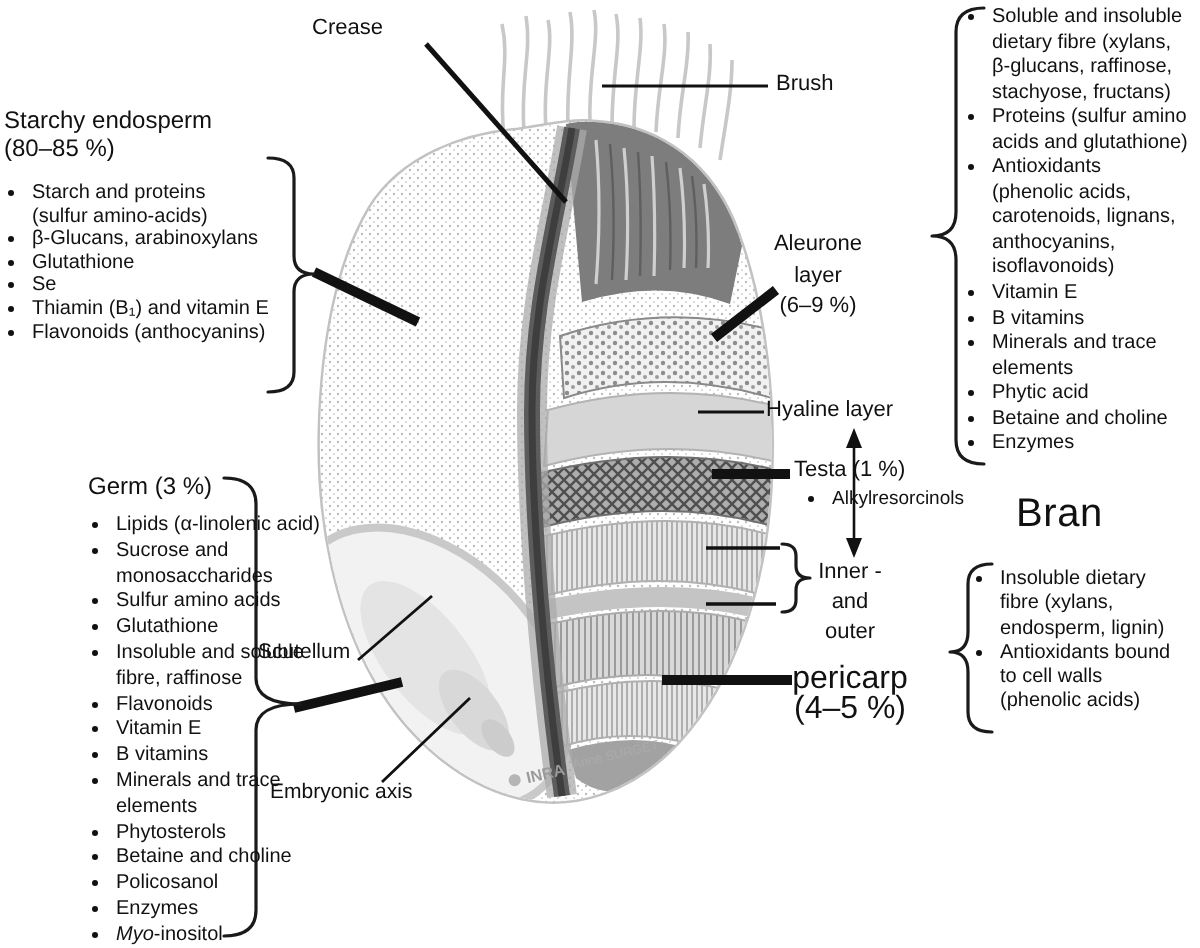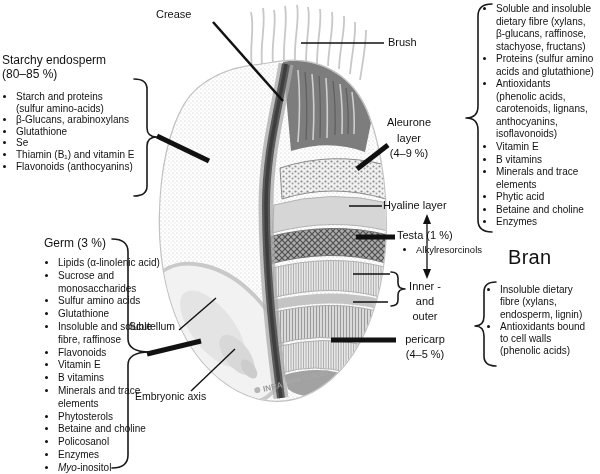--- a/index.html
+++ b/index.html
@@ -22,21 +22,21 @@
   ul.blist li span { white-space: pre-line; }
   .starchy { left: 2px; top: 53px; width: 150px; }
   .starchy ul { font-size: 10px; line-height: 11.6px; margin-top: 10px; }
   .germ { left: 0; top: 236px; width: 128px; margin-left: 44px; }
   .germ ul { font-size: 10px; line-height: 12.8px; margin-top: 7px; }
   .brantop { left: 482px; top: 3px; width: 118px; font-size: 10px; line-height: 12.55px; }
   .branbot { left: 486px; top: 284px; width: 112px; font-size: 10px; line-height: 12.3px; }
   .alkyl { left: 402px; top: 244px; width: 110px; font-size: 9.5px; line-height: 11px; }
   .aleurone-lbl { left: 370px; top: 115px; width: 78px; font-size: 11px; line-height: 15.5px; }
   .inner-lbl { left: 396px; top: 279px; width: 58px; font-size: 11px; line-height: 15px; }
-  .pericarp-lbl { left: 394px; top: 332px; width: 62px; font-size: 11px; line-height: 15px; text-align: center; }
+  .pericarp-lbl { left: 394px; top: 332px; width: 62px; font-size: 16px; line-height: 15px; text-align: center; }
   .bran-lbl { left: 508px; top: 246px; font-size: 20px; letter-spacing: .3px; }
   .it { font-style: italic; }
 </style>
 </head>
 <body>
 
 <div class="stage">
 
   <svg class="art" width="600" height="474" viewBox="0 0 600 474">
     <defs>
@@ -168,21 +168,21 @@
   <div class="lbl f11" style="left:388px; top:36px;">Brush</div>
   <div class="lbl f11" style="left:383px; top:199px;">Hyaline layer</div>
   <div class="lbl f11" style="left:397px; top:229px;">Testa (1 %)</div>
   <div class="lbl f105" style="left:129px; top:320px;">Scutellum</div>
   <div class="lbl f105" style="left:135px; top:390px;">Embryonic axis</div>
   <div class="lbl bran-lbl">Bran</div>
 
   <div class="sec aleurone-lbl center">
     <div>Aleurone</div>
     <div>layer</div>
-    <div>(4–9 %)</div>
+    <div>(6–9 %)</div>
   </div>
 
   <div class="sec inner-lbl center">
     <div>Inner -</div>
     <div>and</div>
     <div>outer</div>
   </div>
 
   <div class="sec pericarp-lbl center">
     <div>pericarp</div>

